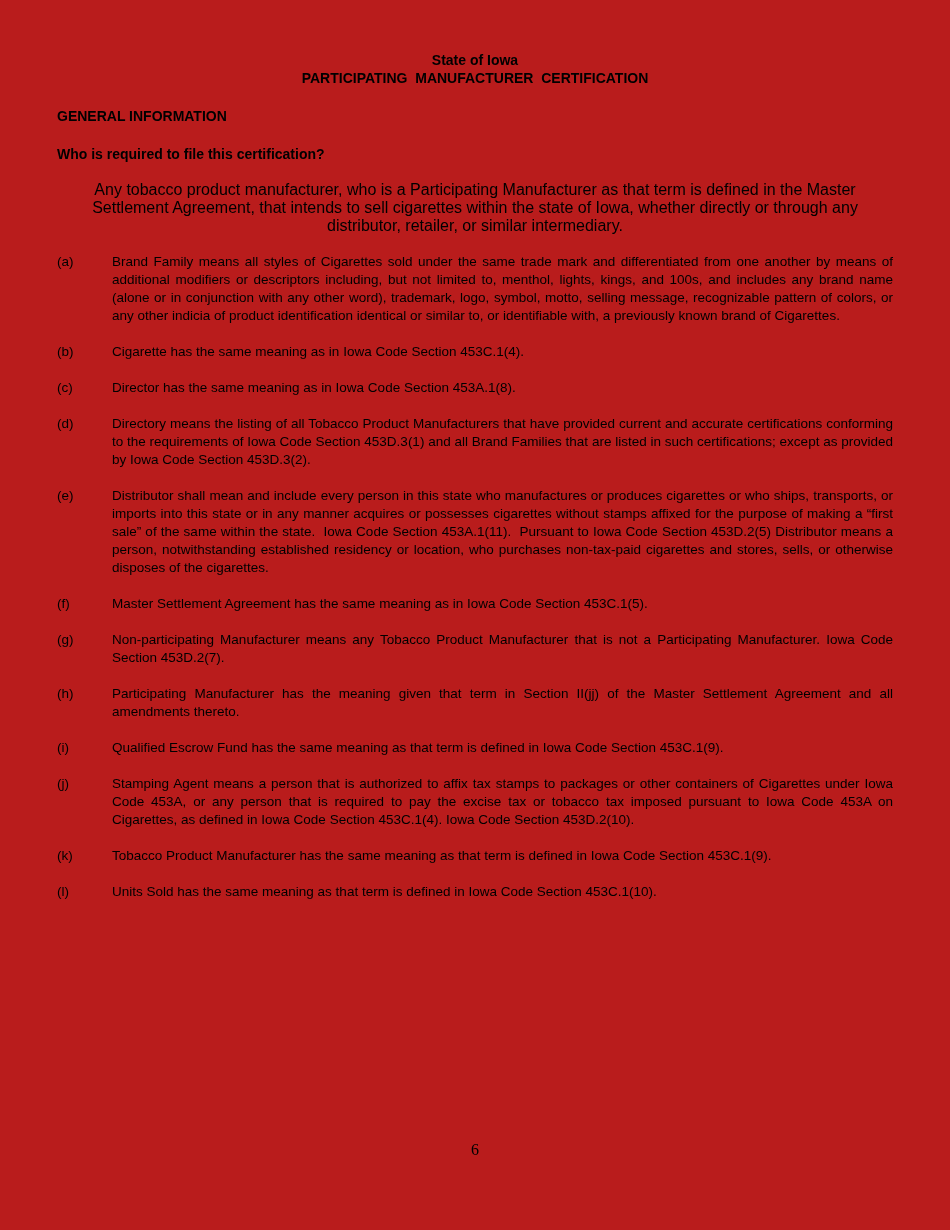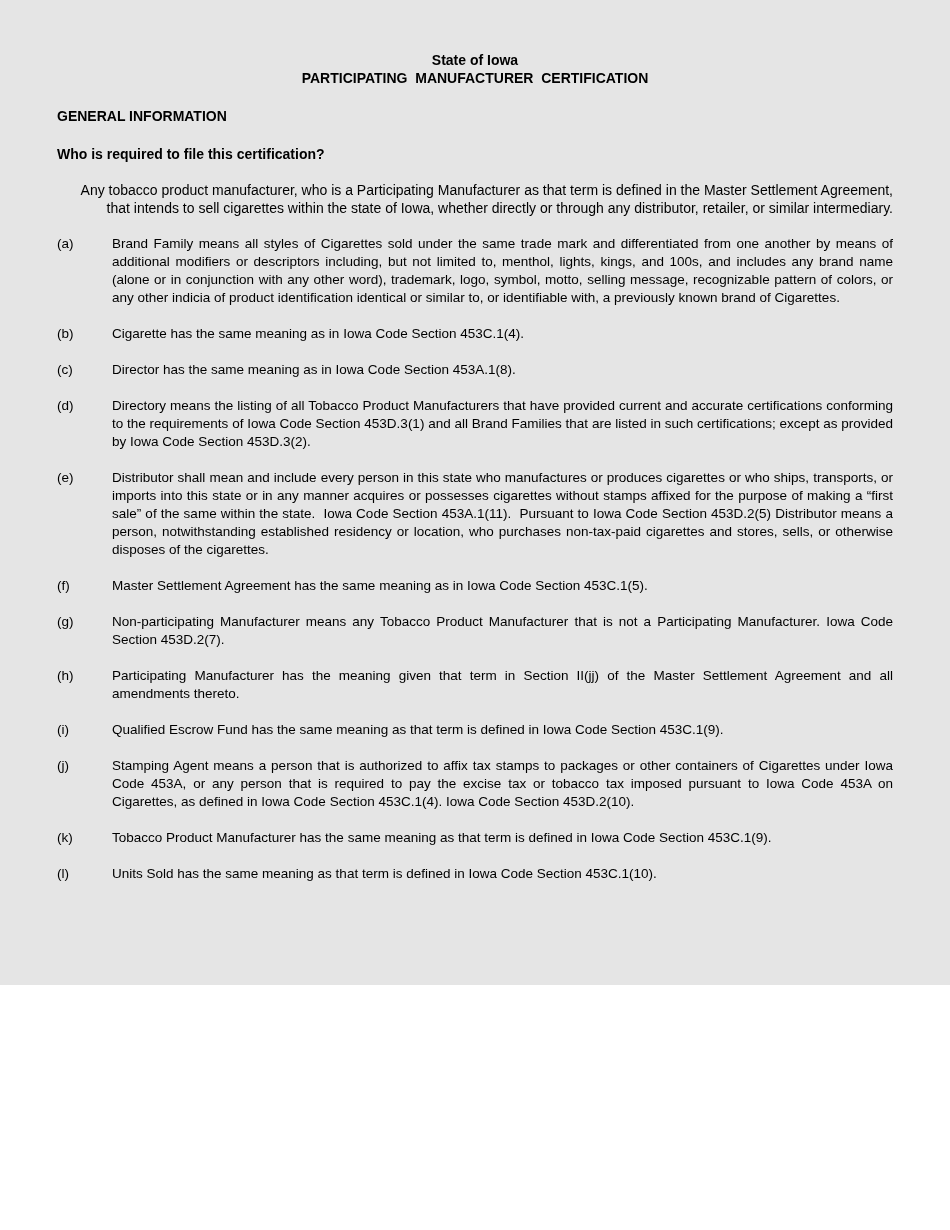--- a/index.html
+++ b/index.html
@@ -3,22 +3,22 @@
 <meta charset="utf-8">
 <style>
   html, body {
     margin: 0;
     padding: 0;
     background: #ffffff;
   }
   .page {
     position: relative;
     width: 950px;
-    height: 985px;
-    background: #e5e5e5;
+    height: 1230px;
+    background: #b91c1c;
     color: #000000;
     font-family: "Liberation Sans", sans-serif;
     overflow: hidden;
   }
   .content {
     position: absolute;
     left: 57px;
     top: 51px;
     width: 836px;
   }
@@ -31,24 +31,24 @@
   .title-line {
     white-space: pre-wrap;
   }
   .heading {
     font-weight: bold;
     font-size: 14px;
     line-height: 18px;
     margin: 20px 0 0 0;
   }
   .para {
-    font-size: 14px;
+    font-size: 16px;
     line-height: 18px;
     margin: 18px 0 0 0;
-    text-align: right;
+    text-align: center;
   }
   .definitions {
     margin: 0;
     padding: 0;
     list-style: none;
   }
   .def-item {
     display: flex;
     margin-top: 18px;
     font-size: 13.5px;

